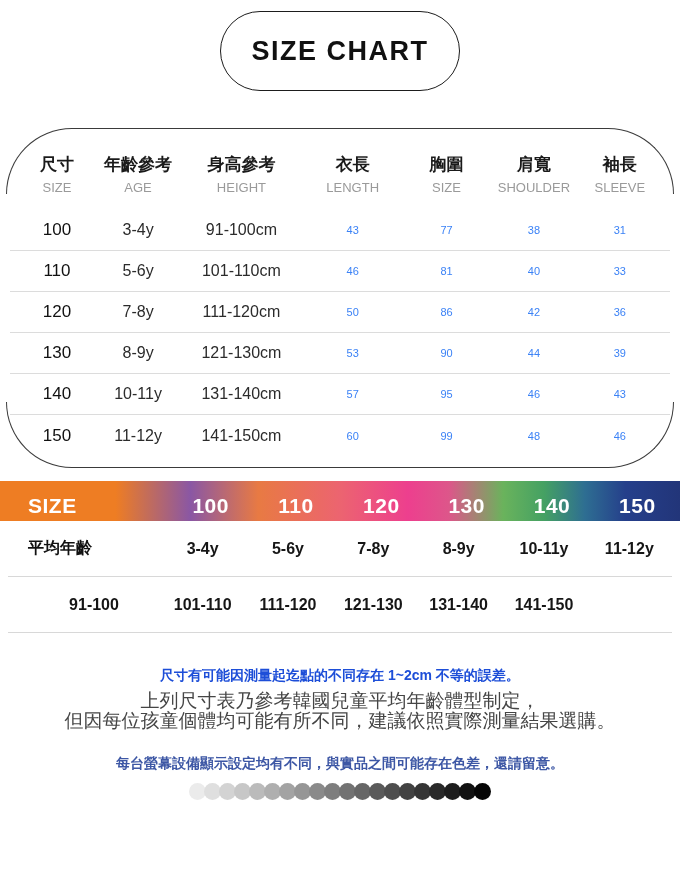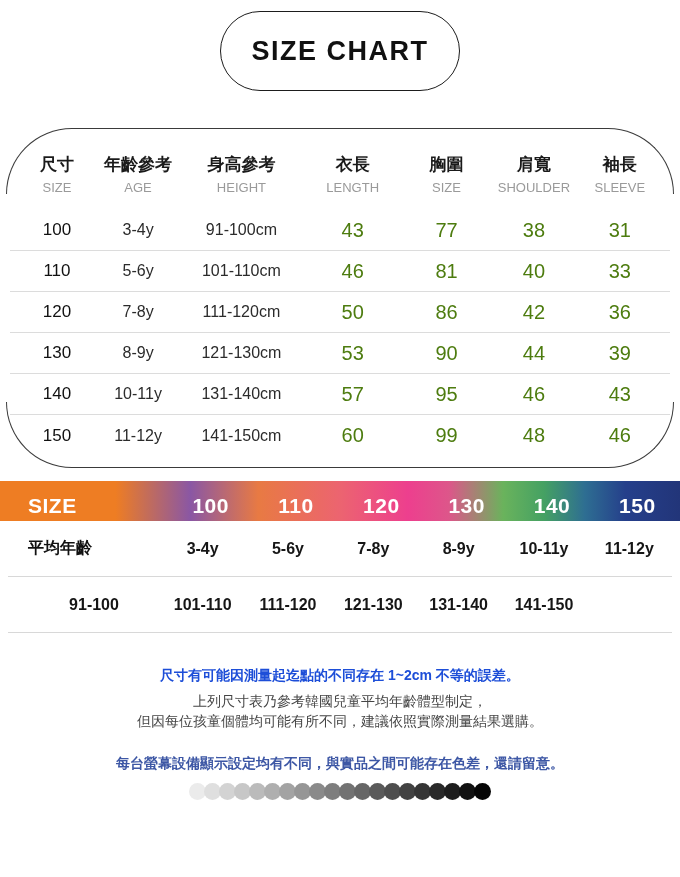--- a/index.html
+++ b/index.html
@@ -22,21 +22,21 @@
     align-items:center; text-align:center; padding:0 12px; }
   .thead .trow{ padding:0 22px; }
   .th-zh{ font-size:17px; font-weight:700; color:#1a1a1a; display:block; line-height:20px; }
   .th-en{ font-size:13px; font-weight:400; color:#9a9a9a; display:block; line-height:17px; margin-top:4px; }
 
   .rows{ margin:14px 10px 0; }
   .rows .trow{ height:41px; border-bottom:1px solid #dcdcdc; }
   .rows .trow:last-child{ border-bottom:none; }
   .c0{ font-size:17px; font-weight:500; color:#111; }
   .c1,.c2{ font-size:16px; font-weight:400; color:#2b2b2b; }
-  .cn{ font-size:20px; font-weight:400; color:#4d7c0f; }
+  .cn{ font-size:11px; font-weight:400; color:#3b82f6; }
 
   
   .size-bar{ width:680px; height:40px; margin-top:13px;
     display:grid; grid-template-columns:140px repeat(6,1fr);
     align-items:end; padding:0 0 3px 28px;
     background:linear-gradient(90deg,
       #ee7d23 0%, #ee7d23 17%, #8a57a4 28%, #e87a43 38%, #ec6470 50%,
       #ed3f8e 60%, #dd568a 66%, #6ab35c 74%, #45a163 80%, #2e6e92 86%,
       #253f8b 92%, #223579 100%); }
   .size-bar span{ color:#fff; font-size:21px; font-weight:700; letter-spacing:0.5px; }
@@ -45,21 +45,21 @@
   
   .summary{ margin:0 8px; }
   .srow{ display:grid; grid-template-columns:132px repeat(6,1fr);
     align-items:center; height:56px; padding-left:20px; border-bottom:1px solid #d8d8d8; }
   .s-label{ font-size:16px; font-weight:700; color:#111; }
   .s-val{ font-size:16px; font-weight:600; color:#161616; text-align:center; }
 
   
   .notes{ margin-top:33px; text-align:center; }
   .note-orange{ font-size:14px; font-weight:700; color:#1d4ed8; line-height:18px;text-align:center; }
-  .note-black{ font-size:14px; font-weight:400; color:#454545; line-height:20px; }
+  .note-black{ font-size:19px; font-weight:400; color:#454545; line-height:20px; }
   .note-black.first{ margin-top:7px; }
   .note-blue{ margin-top:23px; font-size:14px; font-weight:600; color:#3d57a5;
     text-align:center; line-height:18px; }
 
   
   .dots{ display:flex; justify-content:center; margin-top:11px; }
   .dot{ width:17px; height:17px; border-radius:50%; margin-left:-2px; }
   .dot:first-child{ margin-left:0; }
   .dot:nth-child(1){background:#ebebeb}.dot:nth-child(2){background:#dfdfdf}
   .dot:nth-child(3){background:#d3d3d3}.dot:nth-child(4){background:#c7c7c7}

